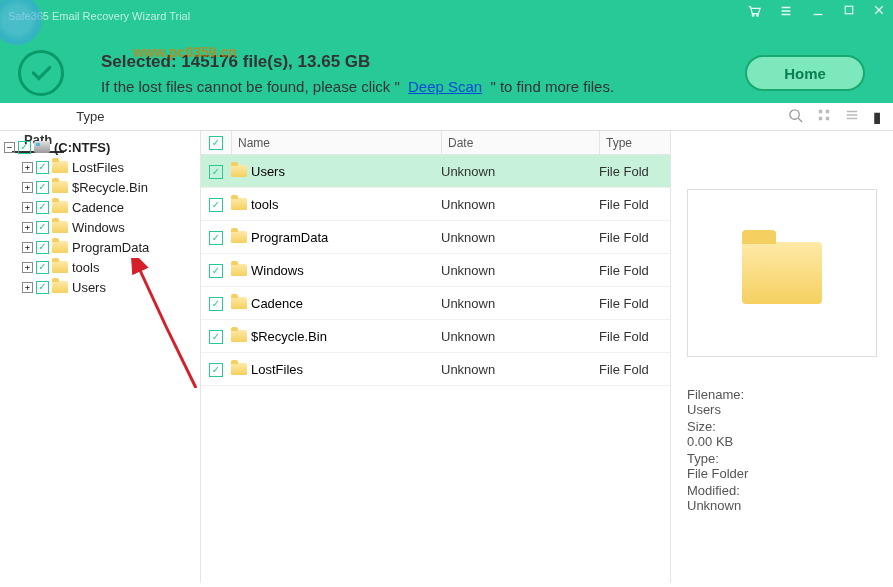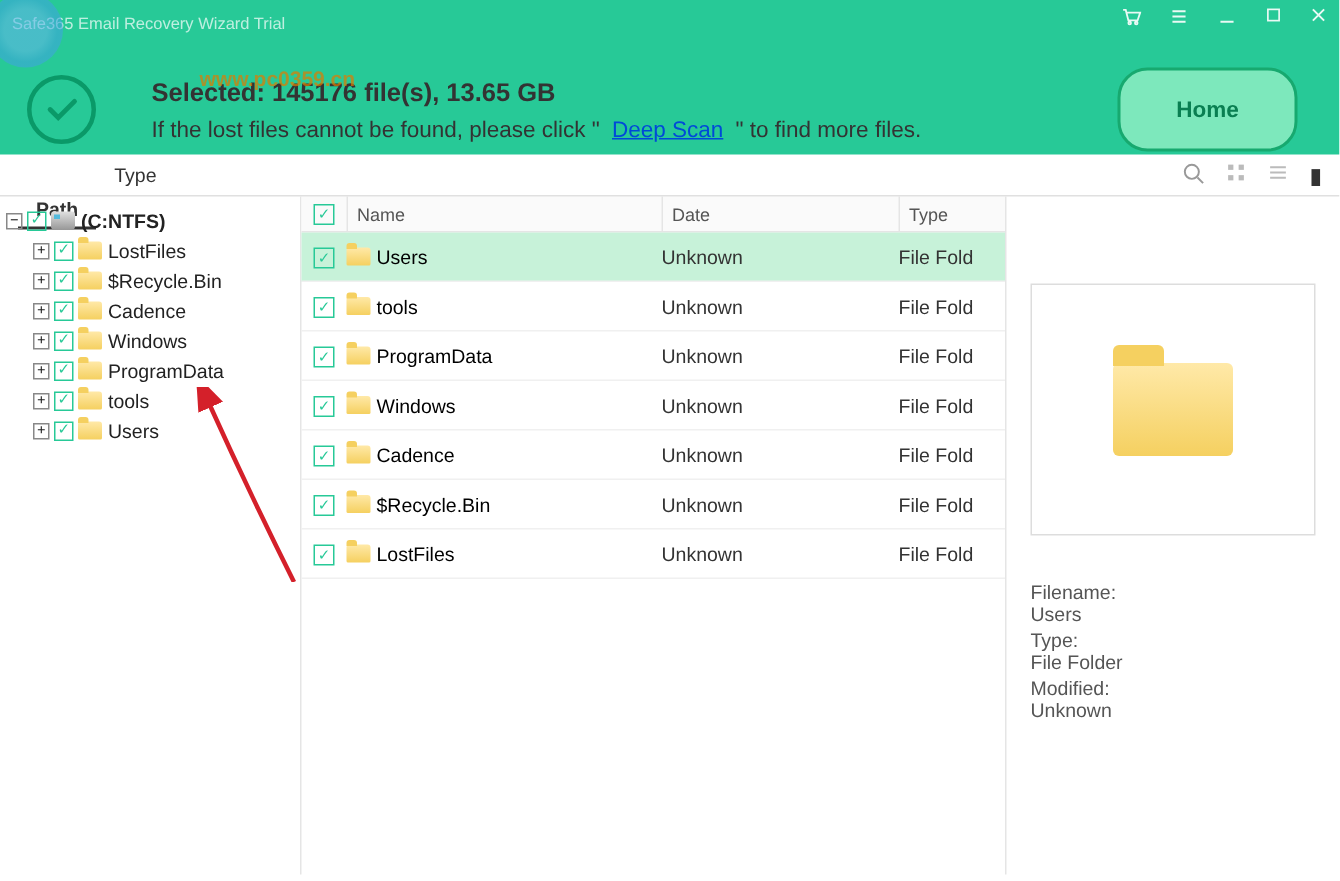--- a/index.html
+++ b/index.html
@@ -15,21 +15,21 @@
 .watermark-txt { position: absolute; left: 28px; top: 10px; font-size: 30px; font-weight: bold; color: #3da7e0; opacity: 0.55; letter-spacing: 1px; text-shadow: 1px 1px 2px rgba(0,0,0,0.1); }
 .watermark-sub { position: absolute; left: 85px; top: 44px; font-size: 14px; color: #e07b00; opacity: 0.7; font-weight: bold; margin-left: 48px;}
 
 .header-content { display: flex; align-items: center; padding: 0 18px; height: 82px; position: relative; }
 .check-badge { width: 46px; height: 46px; border: 3px solid #0a9968; border-radius: 50%; display: flex; align-items: center; justify-content: center; margin-right: 16px; flex-shrink: 0; }
 .header-text { flex: 1; margin-left: 21px; }
 .header-line1 { font-size: 17px; font-weight: bold; color: #333; margin-bottom: 6px; }
 .header-line2 { font-size: 15px; color: #333; }
 .header-line2 a { color: #004ad8; text-decoration: underline; margin: 0 4px; }
 .header-buttons { display: flex; gap: 18px; margin-right: 10px; }
-.btn { width: 120px; height: 56px; border-radius: 20px; font-size: 15px; font-weight: bold; cursor: pointer; display: flex; align-items: center; justify-content: center; }
+.btn { width: 120px; height: 36px; border-radius: 20px; font-size: 15px; font-weight: bold; cursor: pointer; display: flex; align-items: center; justify-content: center; }
 .btn-home { background: #7de8bc; border: 2px solid #17a96f; color: #0a7f52; }
 .btn-recover { background: #ffc928; border: 2px solid #e6a800; color: #8b6500; }
 
 .toolbar { height: 28px; display: flex; align-items: center; padding: 0 12px; border-bottom: 1px solid #e0e0e0; position: relative; }
 .toolbar .tab { font-size: 13px; color: #333; padding: 4px 12px; cursor: pointer; }
 .toolbar .tab.active { font-weight: bold; border-bottom: 2px solid #333; margin-top: 47px; }
 .toolbar-right { position: absolute; right: 12px; display: flex; gap: 14px; align-items: center; }
 .toolbar-right span { cursor: pointer; color: #888; font-size: 14px; }
 
 .main { display: flex; height: 452px; }
@@ -278,20 +278,24 @@
   <div class="preview">
     <div class="preview-box">
       <div class="big-fold"></div>
     </div>
     <div class="meta">
       <div class="meta-row">
           <span class="meta-label">Filename:</span>
           <span>Users</span>
         </div>
       <div class="meta-row">
+          <span class="meta-label">Size:</span>
+          <span>0.00 KB</span>
+        </div>
+      <div class="meta-row">
           <span class="meta-label">Type:</span>
           <span>File Folder</span>
         </div>
       <div class="meta-row">
           <span class="meta-label">Modified:</span>
           <span>Unknown</span>
         </div>
     </div>
   </div>
 </div>

